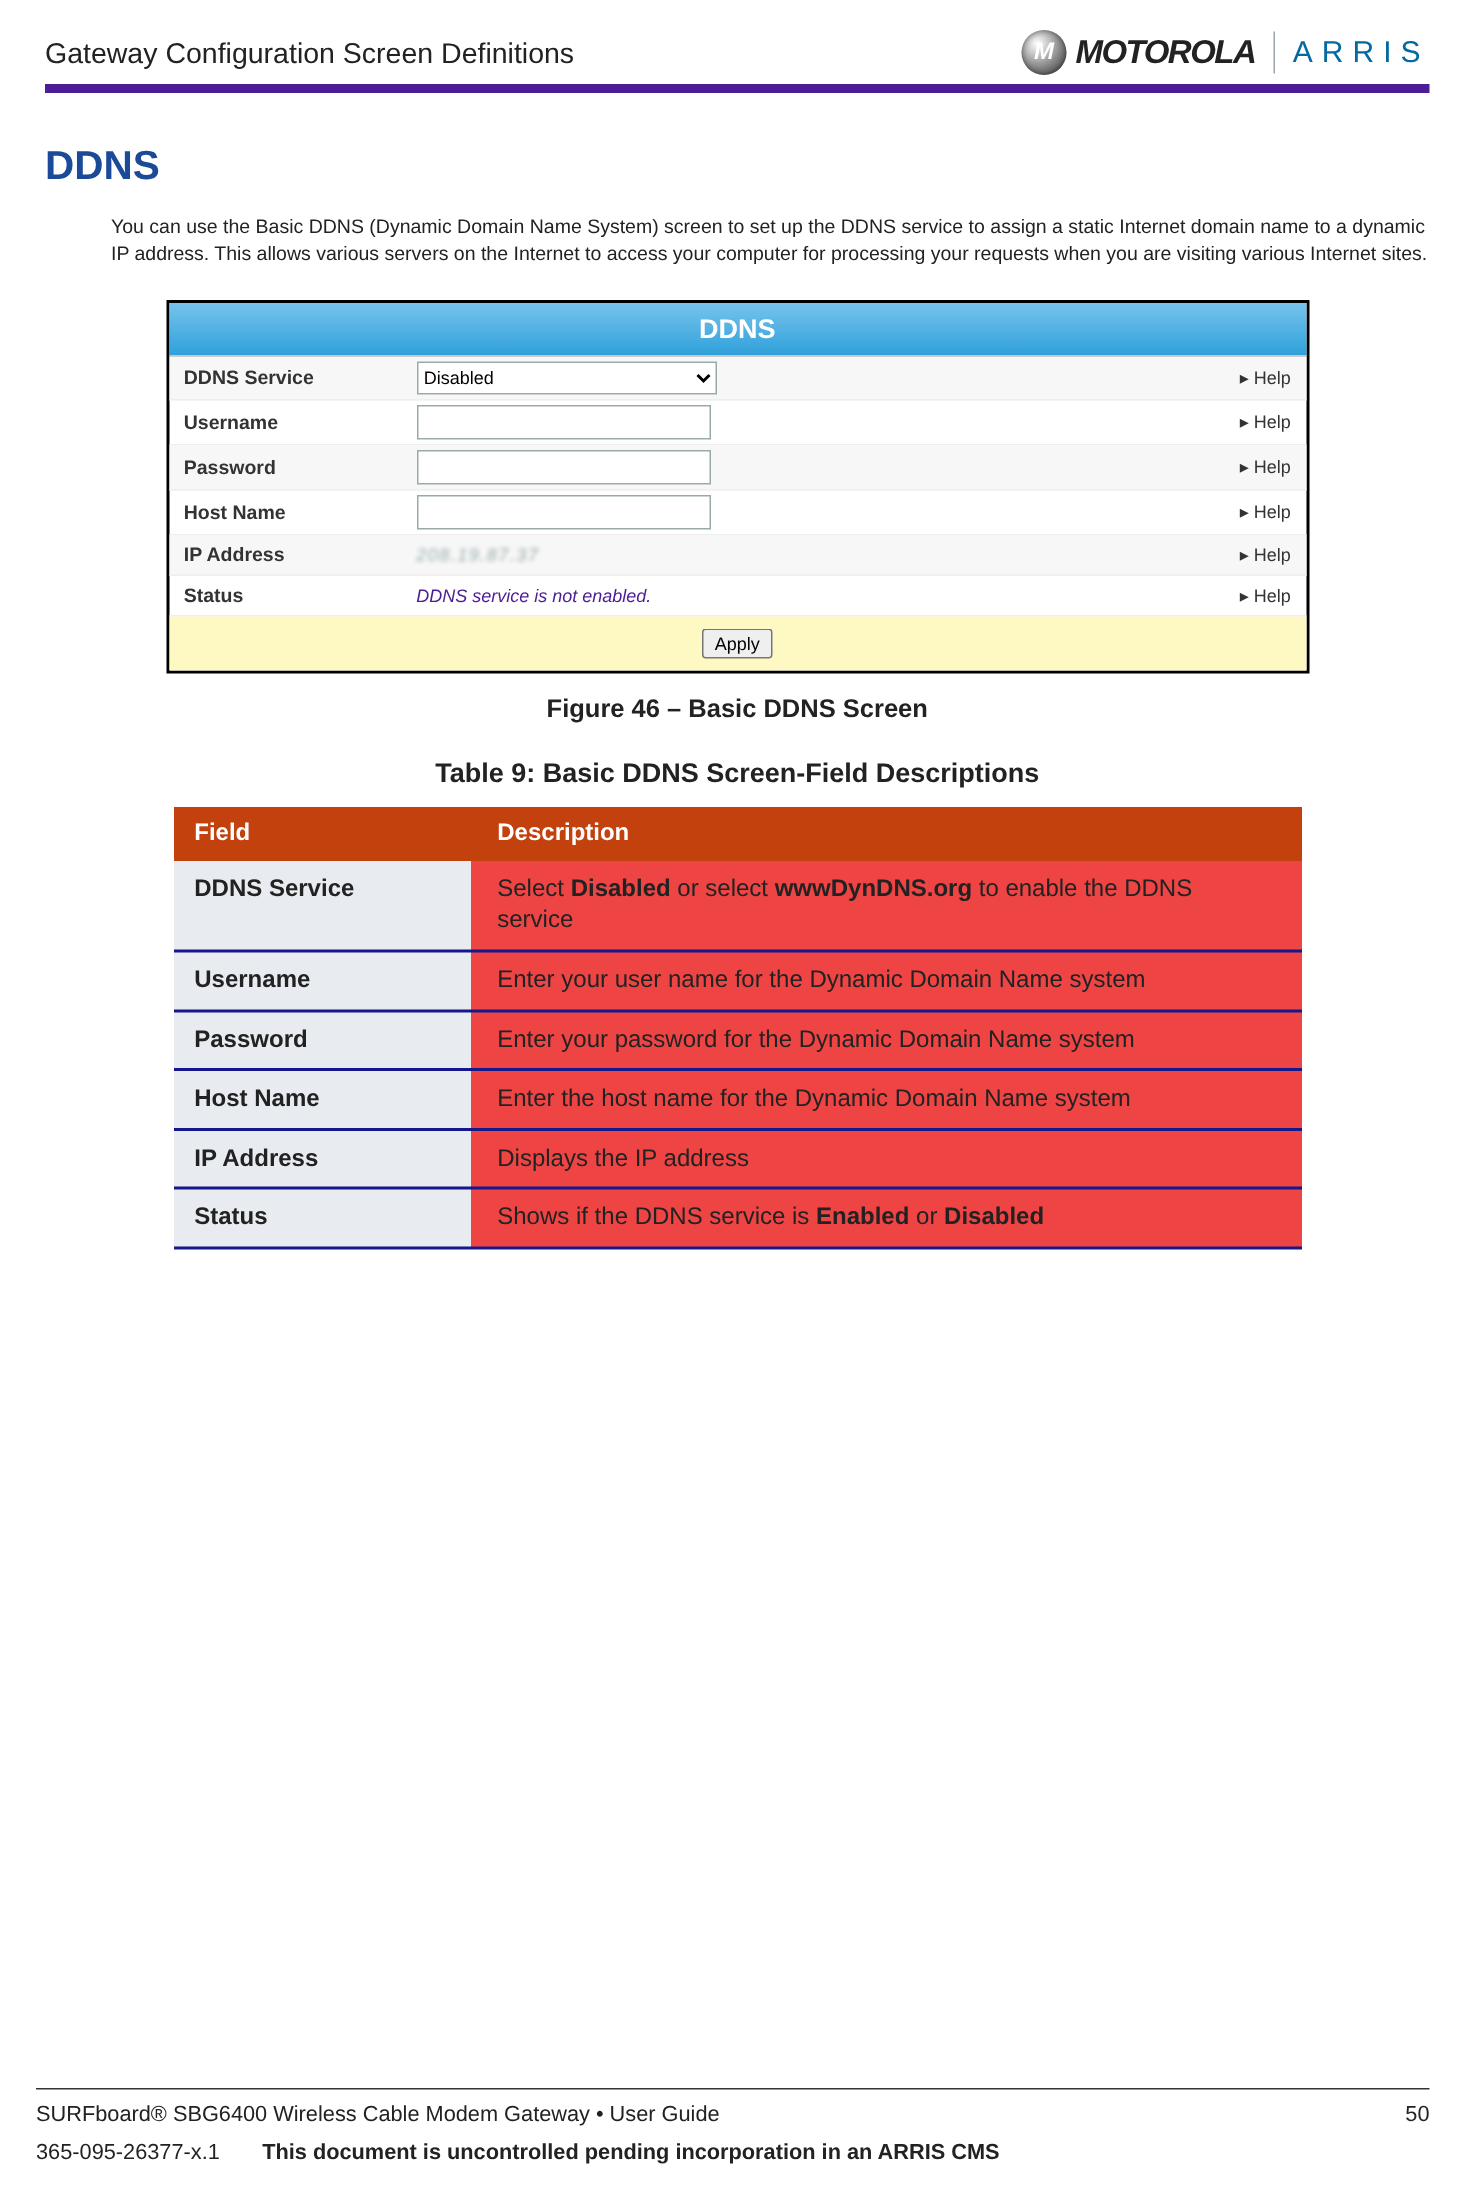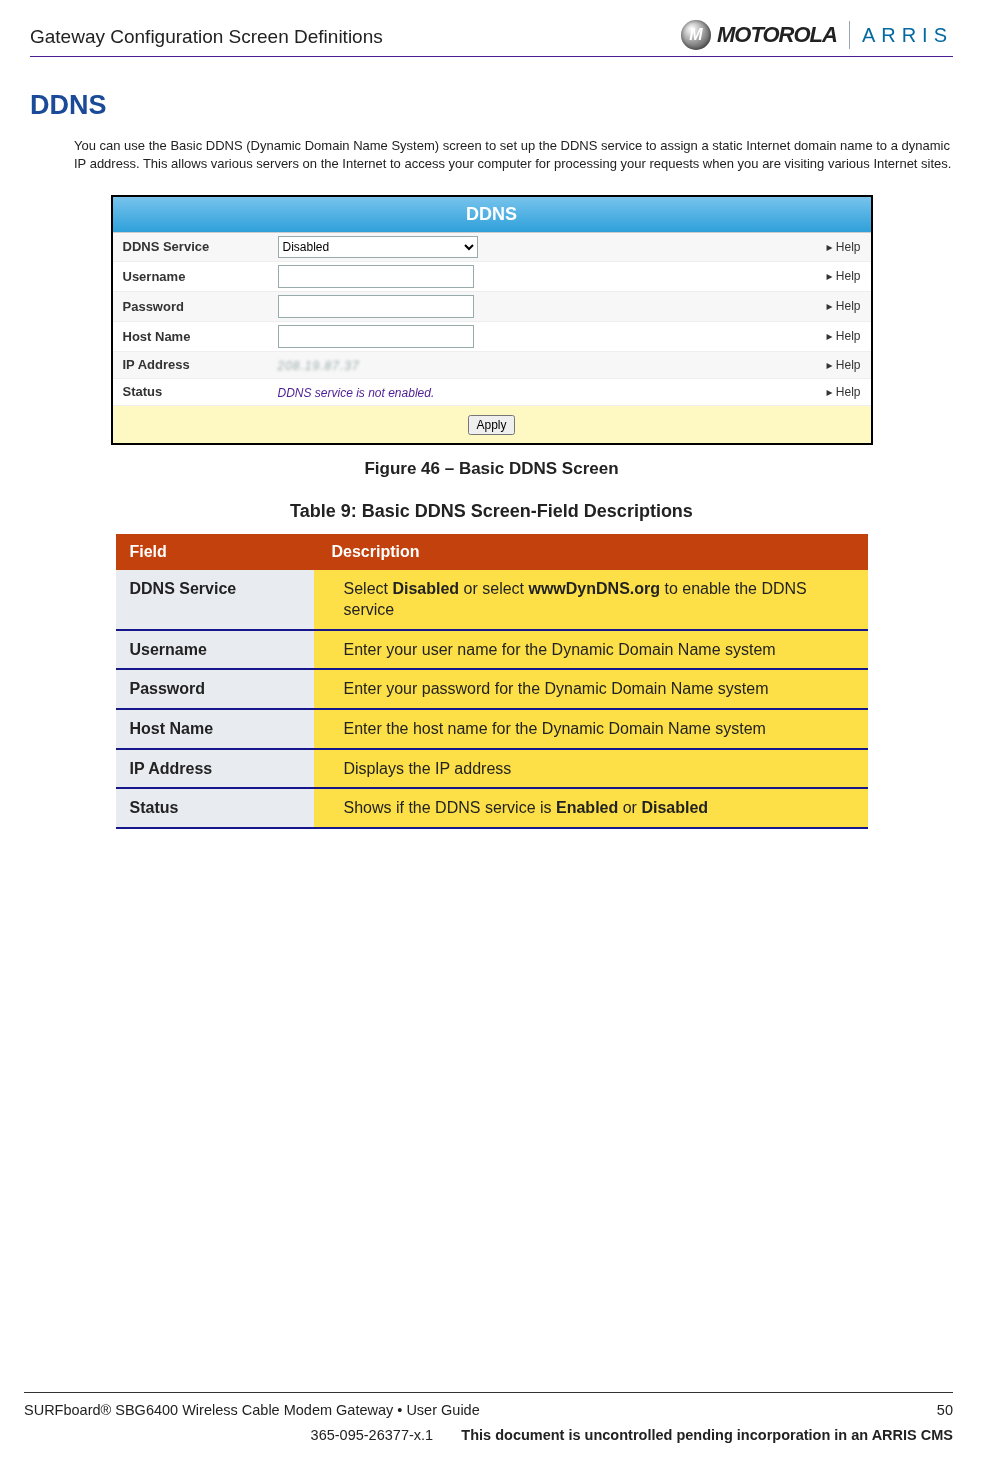--- a/index.html
+++ b/index.html
@@ -14,21 +14,21 @@
     width: 981px;
     height: 1464px;
     box-sizing: border-box;
     padding: 20px 28px 18px 30px;
     position: relative;
   }
   .header {
     display: flex;
     justify-content: space-between;
     align-items: flex-end;
-    border-bottom: 1px solid #4c1d95;
+    border-bottom: 6px solid #4c1d95;
     padding-bottom: 6px;
   }
   .header-title {
     font-size: 19px;
   }
   .logos { display: flex; align-items: center; gap: 6px; }
   .moto-badge {
     width: 30px; height: 30px;
     border-radius: 50%;
     background: radial-gradient(circle at 35% 30%, #fff 0%, #d8d8d8 18%, #888 55%, #333 100%);
@@ -105,36 +105,36 @@
   }
   table.fields thead th + th { border-left: 8px solid #c2410c; }
   table.fields td.fname {
     background: #e8ecf0;
     font-weight: 700;
     padding: 8px 14px;
     width: 170px;
     vertical-align: top;
   }
   table.fields td.fdesc {
-    background: #fde047;
-    padding: 8px 30px;
+    background: #ef4444;
+    padding: 8px 18px;
     vertical-align: top;
   }
   table.fields tbody tr { border-bottom: 2px solid #17178c; }
   .b { font-weight: 700; }
 
   .footer {
     position: absolute;
     left: 24px; right: 28px;
     bottom: 18px;
     font-size: 14.5px;
   }
   .footer hr { border: none; border-top: 1px solid #333; margin: 0 0 8px; }
   .footer-line1 { display:flex; justify-content: space-between; }
-  .footer-line2 { margin-top: 6px; text-align: right; }
+  .footer-line2 { margin-top: 6px; }
   .bullet { margin: 0 4px; }
 </style>
 </head>
 <body>
 
 <div class="page">
 
   <div class="header">
     <div class="header-title">Gateway Configuration Screen Definitions</div>
     <div class="logos">

